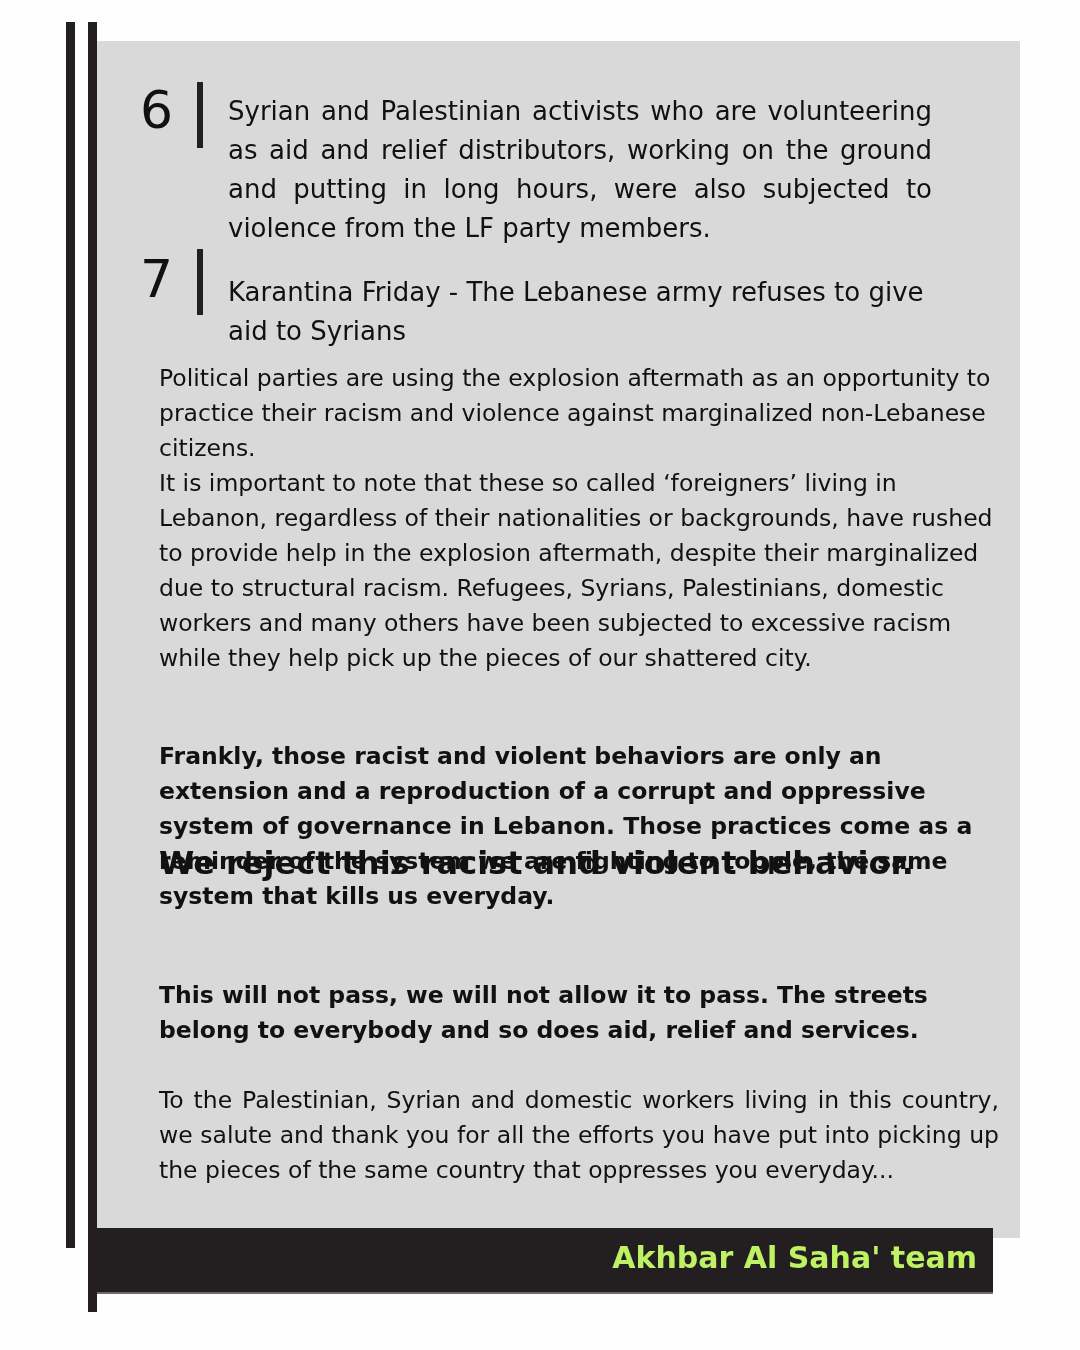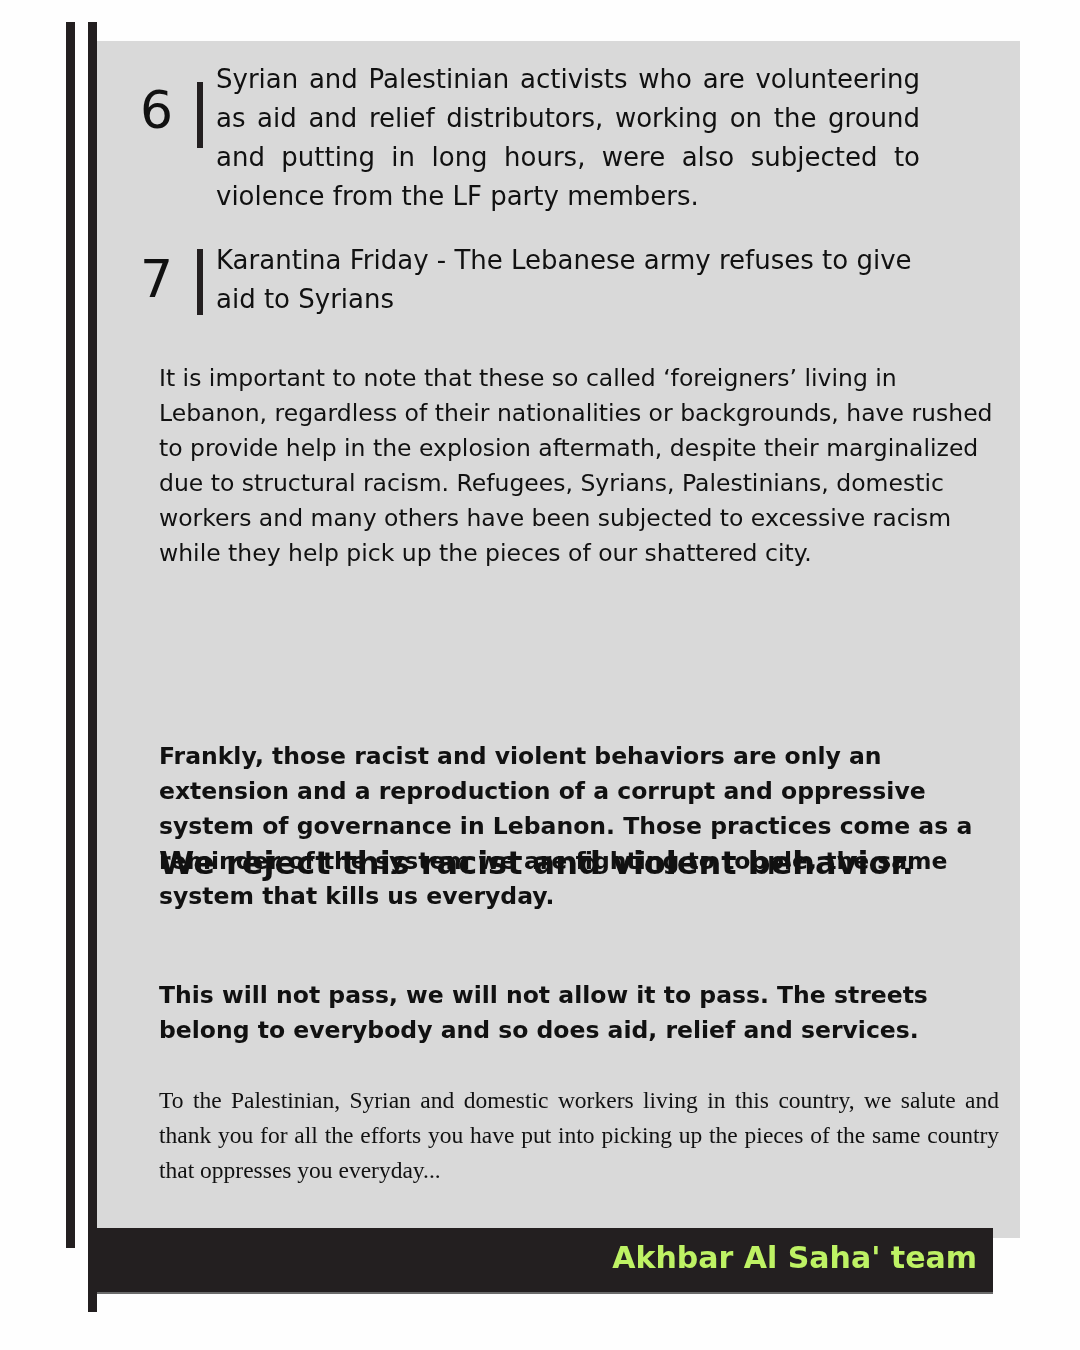--- a/index.html
+++ b/index.html
@@ -6,35 +6,35 @@
   body {
     width: 1080px; height: 1350px; background: #fefefe; position: relative; overflow: hidden;
     font-family: "DejaVu Sans", sans-serif; color: #1a1a1a;
   }
   .bar-outer { position: absolute; left: 66px; top: 22px; width: 9px; height: 1226px; background: #231f20; }
   .bar-inner { position: absolute; left: 88px; top: 22px; width: 9px; height: 1290px; background: #231f20; }
   .panel { position: absolute; left: 97px; top: 41px; width: 923px; height: 1197px; background: #d9d9d9; }
   .num-item { position: absolute; left: 140px; width: 790px; }
   .num { position: absolute; left: 0; font-size: 52px; font-weight: normal; color: #111; letter-spacing: -1px; }
   .sep { position: absolute; left: 57px; width: 6px; background: #231f20; }
-  .item-text { position: absolute; left: 76px; width: 704px; font-size: 26px; line-height: 39px; text-align: justify; color: #111; }
+  .item-text { position: absolute; left: 88px; width: 704px; font-size: 26px; line-height: 39px; text-align: justify; color: #111; margin-top: 32px; }
   #item6 { top: 60px; }
   #item6 .num { top: 20px; }
   #item6 .sep { top: 22px; height: 66px; }
   #item7 { top: 241px; }
   #item7 .num { top: 8px; }
   #item7 .sep { top: 8px; height: 66px; }
   #item7 .item-text { text-align: left; }
   .body { position: absolute; left: 159px; width: 840px; font-size: 23.5px; line-height: 35px; color: #111; }
   .p1 { top: 361px; }
   .p2 { top: 739px; font-weight: bold; }
   .headline { position: absolute; left: 159px; top: 844px; font-size: 32px; font-weight: bold; color: #111; }
   .p3 { top: 978px; font-weight: bold; }
   .p4 { top: 1083px; }
-  .p4 span { display: block; text-align: justify; text-align-last: left; font-family: Liberation Serif, serif; }
+  .p4 span { display: block; text-align: justify; text-align-last: left; }
   .footer { position: absolute; left: 97px; top: 1228px; width: 896px; height: 64px; background: #231f20; border-bottom: 2px solid #6b6b6b; }
   .footer-text { position: absolute; right: 16px; top: 12px; font-size: 30px; font-weight: bold; color: #bef264; }
 </style>
 </head>
 <body>
 
 <div class="bar-outer"></div>
 <div class="bar-inner"></div>
 <div class="panel"></div>
 
@@ -44,20 +44,21 @@
   <div class="item-text">Syrian and Palestinian activists who are volunteering as aid and relief distributors, working on the ground and putting in long hours, were also subjected to violence from the LF party members.</div>
 </div>
 
 <div class="num-item" id="item7">
   <div class="num">7</div>
   <div class="sep"></div>
   <div class="item-text">Karantina Friday - The Lebanese army refuses to give aid to Syrians</div>
 </div>
 
 <div class="body p1">
+  <div>Political parties are using the explosion aftermath as an opportunity to practice their racism and violence against marginalized non-Lebanese citizens.</div>
   <div>It is important to note that these so called ‘foreigners’ living in Lebanon, regardless of their  nationalities or backgrounds, have rushed to provide help in the explosion aftermath, despite their marginalized due to structural racism. Refugees, Syrians, Palestinians, domestic workers and many others have been subjected to excessive racism while they help pick up the pieces of our shattered city.</div>
 </div>
 
 <div class="body p2">Frankly, those racist and violent behaviors are only an extension and a reproduction of a corrupt and oppressive system of governance in Lebanon. Those practices come as a reminder of the system we are fighting to topple, the same system that kills us everyday.</div>
 
 <div class="headline">We reject this racist and violent behavior.</div>
 
 <div class="body p3">This will not pass, we will not allow it to pass. The streets belong to everybody and so does aid, relief and services.</div>
 
 <div class="body p4">

